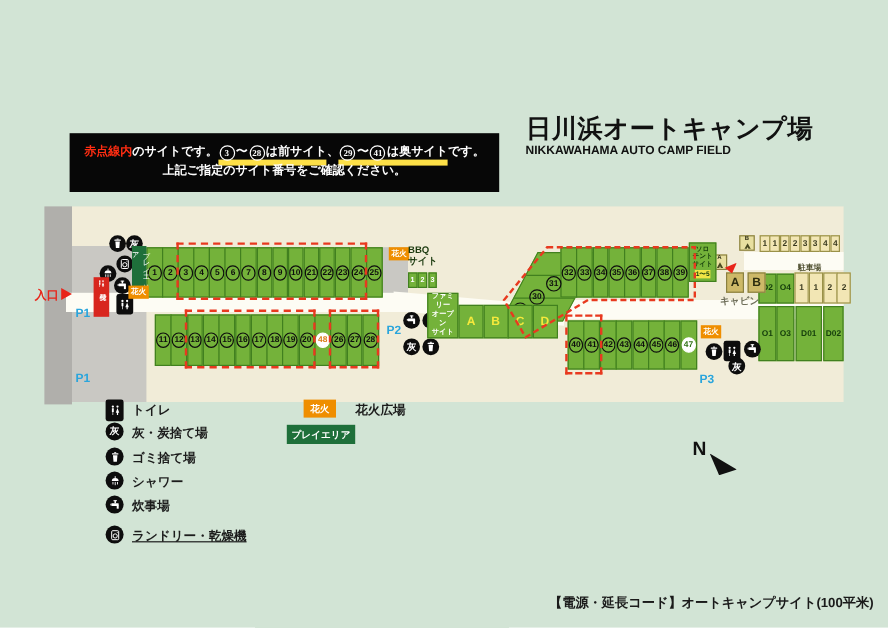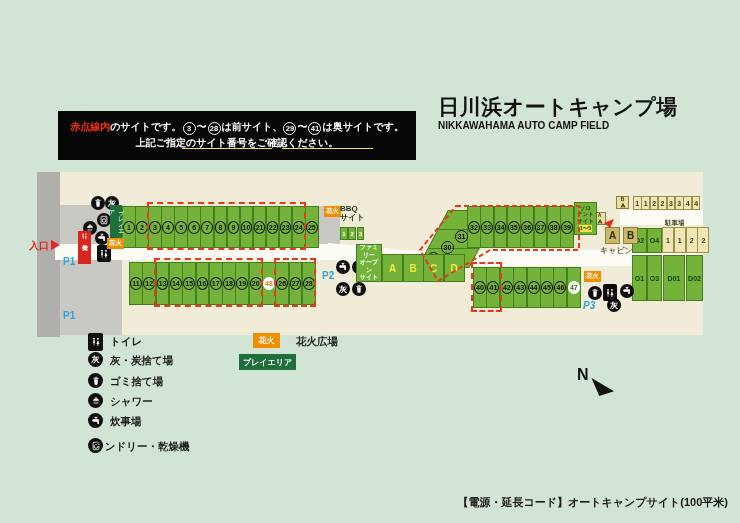--- a/index.html
+++ b/index.html
@@ -3,21 +3,21 @@
 <meta charset="utf-8">
 <style>
   html,body{margin:0;padding:0;}
   #stage{position:relative;width:740px;height:523px;background:#d2e4d5;overflow:hidden;
          font-family:"Liberation Sans","DejaVu Sans",sans-serif;color:#111;}
   .abs{position:absolute;}
   
   .banner{position:absolute;left:58px;top:111px;width:358px;height:49px;background:#070707;
           color:#fff;text-align:center;font-weight:bold;font-size:10px;line-height:1.55;padding-top:8px;box-sizing:border-box;}
   .banner .red{color:#ff2d12;}
-  .banner .ug{border-bottom:1px solid #fde047;padding-bottom:16px;}
+  .banner .ug{border-bottom:5px solid #fde047;padding-bottom:1px;font-family:Liberation Serif, serif;}
   .cn{display:inline-block;width:11px;height:11px;border:1px solid #fff;border-radius:50%;
       font-size:7.5px;line-height:11px;text-align:center;margin:0 1px;vertical-align:-1px;font-weight:bold;}
   
   .title-ja{position:absolute;left:438px;top:93px;width:240px;text-align:center;font-size:21px;font-weight:bold;letter-spacing:.5px;}
   .title-en{position:absolute;left:438px;top:120px;width:240px;text-align:left;font-size:10px;font-weight:bold;}
   .title-bar{position:absolute;left:441px;top:135px;width:232px;height:21px;background:#0a0a0a;color:#fff;
              font-size:11px;letter-spacing:5px;display:flex;align-items:center;justify-content:center;}
   
   .cream{position:absolute;left:60px;top:172px;width:643px;height:163px;background:#f1ecd8;}
   .groad{position:absolute;left:37px;top:172px;width:23px;height:165px;background:#b0afab;}
@@ -152,21 +152,21 @@
   <div class="road" style="left:328px;top:243px;width:142px;height:16px;transform:skewY(5deg);transform-origin:0 0;"></div>
   <div class="road" style="left:462px;top:250px;width:241px;height:16px;"></div>
   <div class="road" style="left:620px;top:210px;width:83px;height:15px;"></div>
 
   <div class="entr">入口</div>
   <div class="entr-tri"></div>
 
   <div class="bluelbl" style="left:63px;top:212px;">P1</div>
   <div class="bluelbl" style="left:63px;top:266px;">P1</div>
   <div class="bluelbl" style="left:322px;top:226px;">P2</div>
-  <div class="bluelbl" style="left:583px;top:256px;font-style:italic;">P3</div>
+  <div class="bluelbl" style="left:583px;top:267px;">P3</div>
 
   <div class="diagblock">
     <div class="dl" style="top:33%"></div>
     <div class="dl" style="top:66%"></div>
   </div>
 
   <div id="gen" class="abs" style="left:0;top:0;width:740px;height:523px;">
       <div class="site" style="left: 122px; top: 206px; width: 13.7px; height: 42px;">
         <span class="n">1</span>
       </div>
@@ -496,21 +496,21 @@
         <svg viewBox="0 0 24 24">
           <use href="#i-faucet"></use>
         </svg>
       </div>
       <div class="lglabel" style="left: 110px; top: 415px;">炊事場</div>
       <div class="icn lgicn" style="left: 88px; top: 438px;">
         <svg viewBox="0 0 24 24">
           <use href="#i-laundry"></use>
         </svg>
       </div>
-      <div class="lglabel" style="left: 94px; top: 440px;">ランドリー・乾燥機</div>
+      <div class="lglabel" style="left: 110px; top: 440px; text-decoration: underline;">ランドリー・乾燥機</div>
     </div>
   <div class="lgtag-hanabi">
       <span>花火</span>
     </div>
   <div class="lglabel" style="left:296px;top:335px;">花火広場</div>
   <div class="lgtag-play">
       <span>プレイエリア</span>
     </div>
 
   <div class="compassN">N</div>

